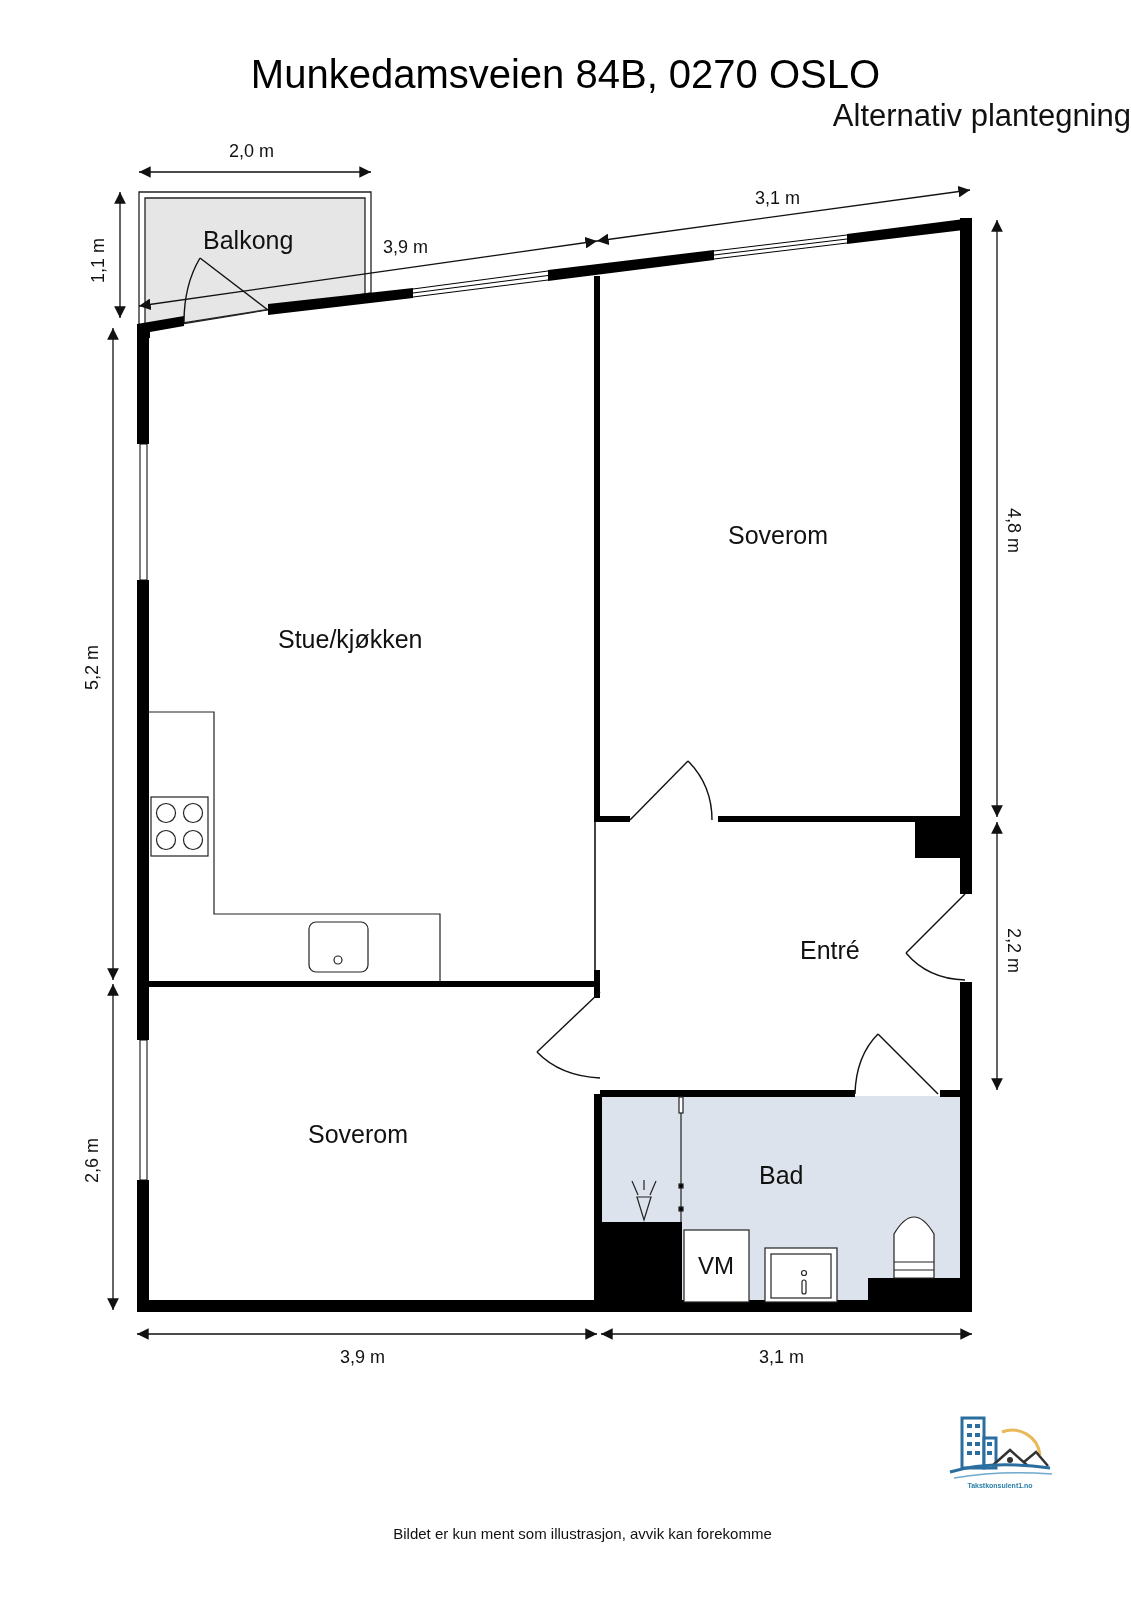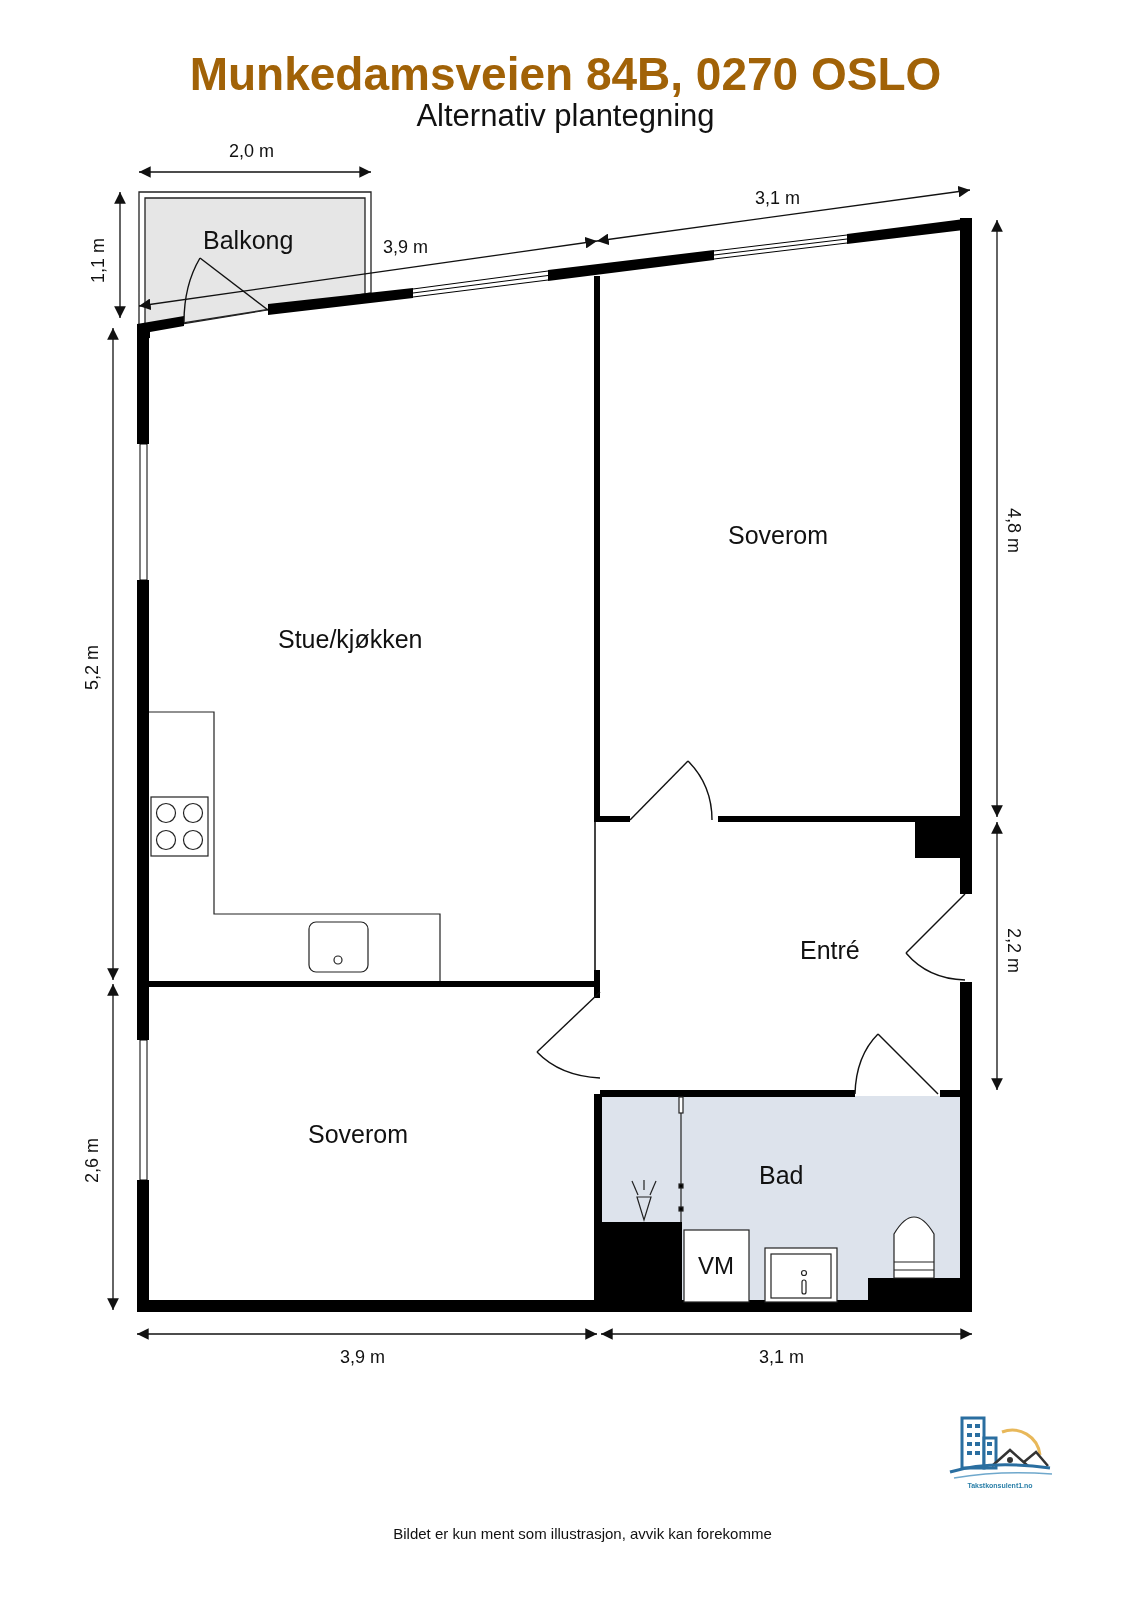--- a/index.html
+++ b/index.html
@@ -1,18 +1,18 @@
 <!DOCTYPE html>
 <html><head>
 <meta charset="utf-8">
 <style>
   html,body{margin:0;padding:0;background:#ffffff;}
   body{width:1131px;height:1600px;position:relative;overflow:hidden;font-family:"Liberation Sans",sans-serif;color:#111;}
-  .title{position:absolute;left:0;width:1131px;text-align:center;top:52px;font-size:46px;line-height:44px;color:#a16207;font-weight:bold;}
-  .subtitle{position:absolute;left:0;width:1131px;text-align:center;top:98px;font-size:31px;line-height:36px;color:#111;}
+  .title{position:absolute;left:0;width:1131px;text-align:center;top:52px;font-size:40px;line-height:44px;color:#000000;}
+  .subtitle{position:absolute;left:0;width:1131px;text-align:right;top:98px;font-size:31px;line-height:36px;color:#111;}
   svg.plan{position:absolute;left:0;top:0;}
   .room-label{font-family:"Liberation Sans",sans-serif;font-size:25px;fill:#111;}
   .dim-label{font-family:"Liberation Sans",sans-serif;font-size:18px;fill:#111;}
   .vm-label{font-family:"Liberation Sans",sans-serif;font-size:24px;fill:#111;}
   .footer{position:absolute;left:17px;width:1131px;text-align:center;top:1525px;font-size:15px;color:#111;}
   .logo{position:absolute;left:940px;top:1410px;width:120px;height:90px;}
   .logo-text{position:absolute;left:0;top:72px;width:120px;text-align:center;font-size:7px;font-weight:bold;color:#2a7fa8;font-family:"Liberation Sans",sans-serif;}
 </style>
 </head>
 <body>

